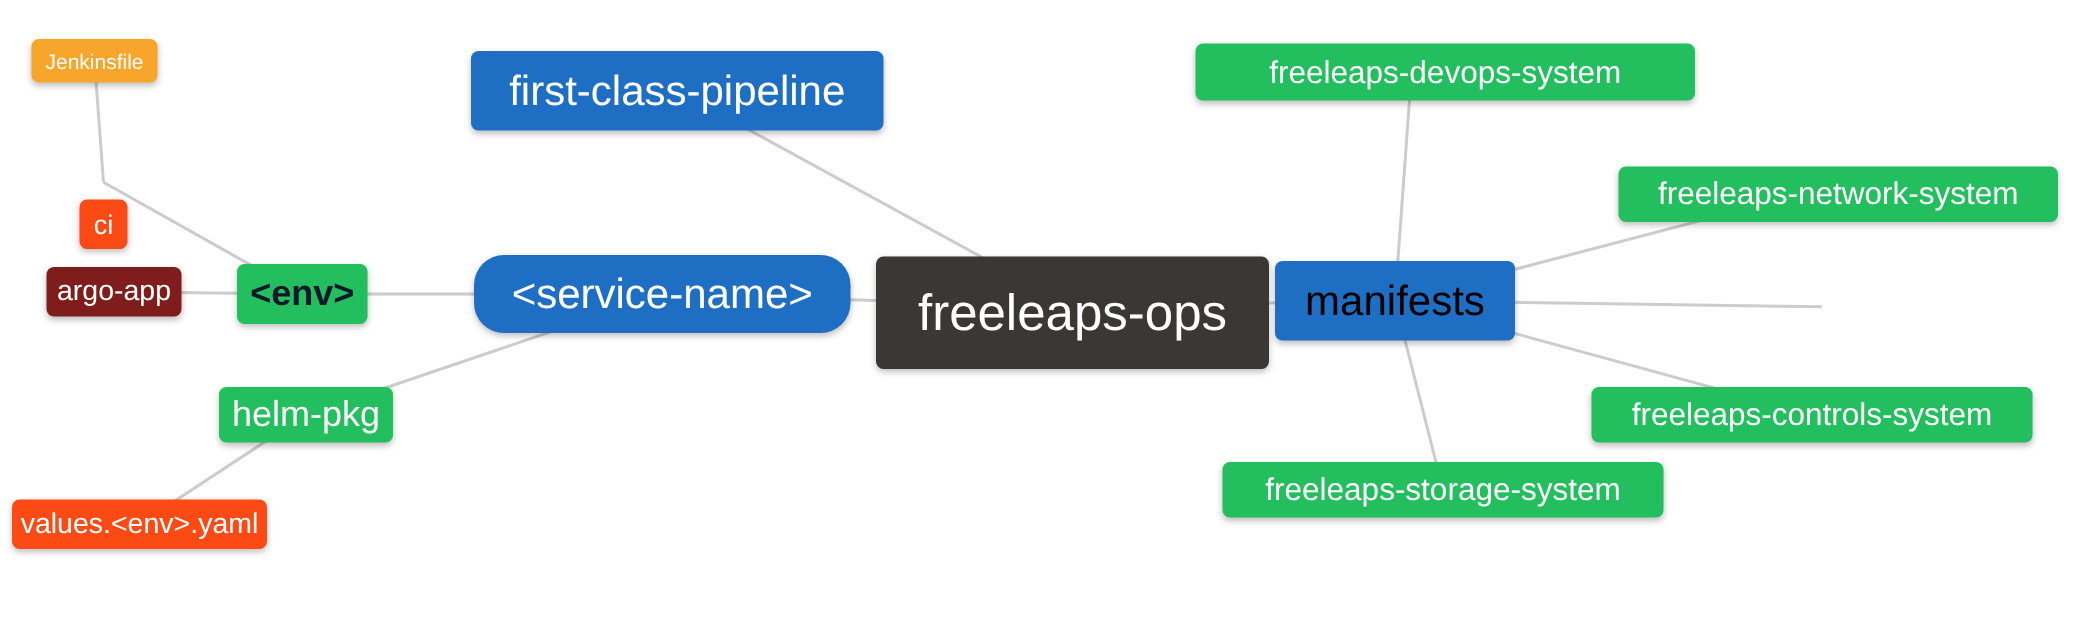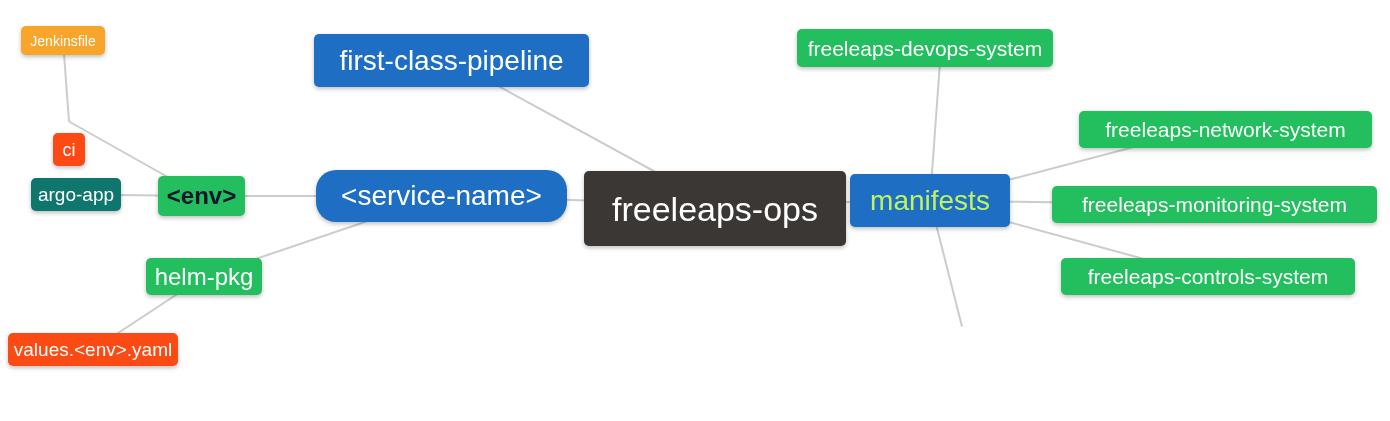--- a/index.html
+++ b/index.html
@@ -52,25 +52,25 @@
       <line x1="715" y1="204.5" x2="930" y2="200.5" stroke="#cccccc" stroke-width="2"></line>
       <line x1="930" y1="200.5" x2="941" y2="48" stroke="#cccccc" stroke-width="2"></line>
       <line x1="930" y1="200.5" x2="1200.5" y2="129.5" stroke="#cccccc" stroke-width="2"></line>
       <line x1="930" y1="200.5" x2="1214.5" y2="204.5" stroke="#cccccc" stroke-width="2"></line>
       <line x1="930" y1="200.5" x2="1208" y2="276.5" stroke="#cccccc" stroke-width="2"></line>
       <line x1="930" y1="200.5" x2="962" y2="326.5" stroke="#cccccc" stroke-width="2"></line>
     </svg>
 
 <div class="node" style="left: 21px; top: 26px; width: 84px; height: 29px; font-size: 14px; background: rgb(247, 165, 43); color: rgb(255, 255, 255);">Jenkinsfile</div>
     <div class="node" style="left: 53px; top: 105px; width: 32px; height: 33px; font-size: 18px; background: rgb(251, 74, 20); color: rgb(255, 255, 255); margin-top: 28px;">ci</div>
-    <div class="node" style="left: 31px; top: 178px; width: 90px; height: 33px; font-size: 19px; background: #0f766e; color: rgb(255, 255, 255);">argo-app</div>
+    <div class="node" style="left: 31px; top: 178px; width: 90px; height: 33px; font-size: 19px; background: #7f1d1d; color: rgb(255, 255, 255);">argo-app</div>
     <div class="node" style="left: 158px; top: 176px; width: 87px; height: 40px; font-size: 24px; background: rgb(35, 190, 93); color: #0f172a; font-weight: bold;">&lt;env&gt;</div>
     <div class="node" style="left: 8px; top: 333px; width: 170px; height: 33px; font-size: 19px; background: rgb(251, 74, 20); color: rgb(255, 255, 255);">values.&lt;env&gt;.yaml</div>
     <div class="node" style="left: 146px; top: 258px; width: 116px; height: 37px; font-size: 24px; background: rgb(35, 190, 93); color: rgb(255, 255, 255);">helm-pkg</div>
     <div class="node" style="left: 314px; top: 34px; width: 275px; height: 53px; font-size: 28px; background: rgb(30, 111, 196); color: rgb(255, 255, 255); text-align: center;">first-class-pipeline</div>
     <div class="node" style="left: 316px; top: 170px; width: 251px; height: 52px; font-size: 28px; background: rgb(30, 111, 196); color: rgb(255, 255, 255); border-radius: 20px;">&lt;service-name&gt;</div>
     <div class="node" style="left: 584px; top: 171px; width: 262px; height: 75px; font-size: 34px; background: rgb(59, 55, 53); color: rgb(255, 255, 255);">freeleaps-ops</div>
-    <div class="node" style="left: 850px; top: 174px; width: 160px; height: 53px; font-size: 28px; background: rgb(30, 111, 196); color: #bef264;">manifests</div>
-    <div class="node" style="left: 797px; top: 29px; width: 256px; height: 38px; font-size: 21px; background: rgb(35, 190, 93); color: rgb(255, 255, 255);">freeleaps-devops-system</div>
+    <div class="node" style="left: 850px; top: 174px; width: 160px; height: 53px; font-size: 28px; background: rgb(30, 111, 196); color: #000000;">manifests</div>
+    <div class="node" style="left: 797px; top: 29px; width: 333px; height: 38px; font-size: 21px; background: rgb(35, 190, 93); color: rgb(255, 255, 255);">freeleaps-devops-system</div>
     <div class="node" style="left: 1054px; top: 111px; width: 293px; height: 37px; font-size: 21px; background: rgb(35, 190, 93); color: rgb(255, 255, 255); margin-left: 25px;">freeleaps-network-system</div>
-    <div class="node" style="left: 1052px; top: 186px; width: 325px; height: 37px; font-size: 21px; background: rgb(35, 190, 93); color: rgb(255, 255, 255);">freeleaps-monitoring-system</div>
     <div class="node" style="left: 1061px; top: 258px; width: 294px; height: 37px; font-size: 21px; background: rgb(35, 190, 93); color: rgb(255, 255, 255);">freeleaps-controls-system</div>
+    <div class="node" style="left: 815px; top: 308px; width: 294px; height: 37px; font-size: 21px; background: rgb(35, 190, 93); color: rgb(255, 255, 255);">freeleaps-storage-system</div>
   </div>
 
 </body></html>

